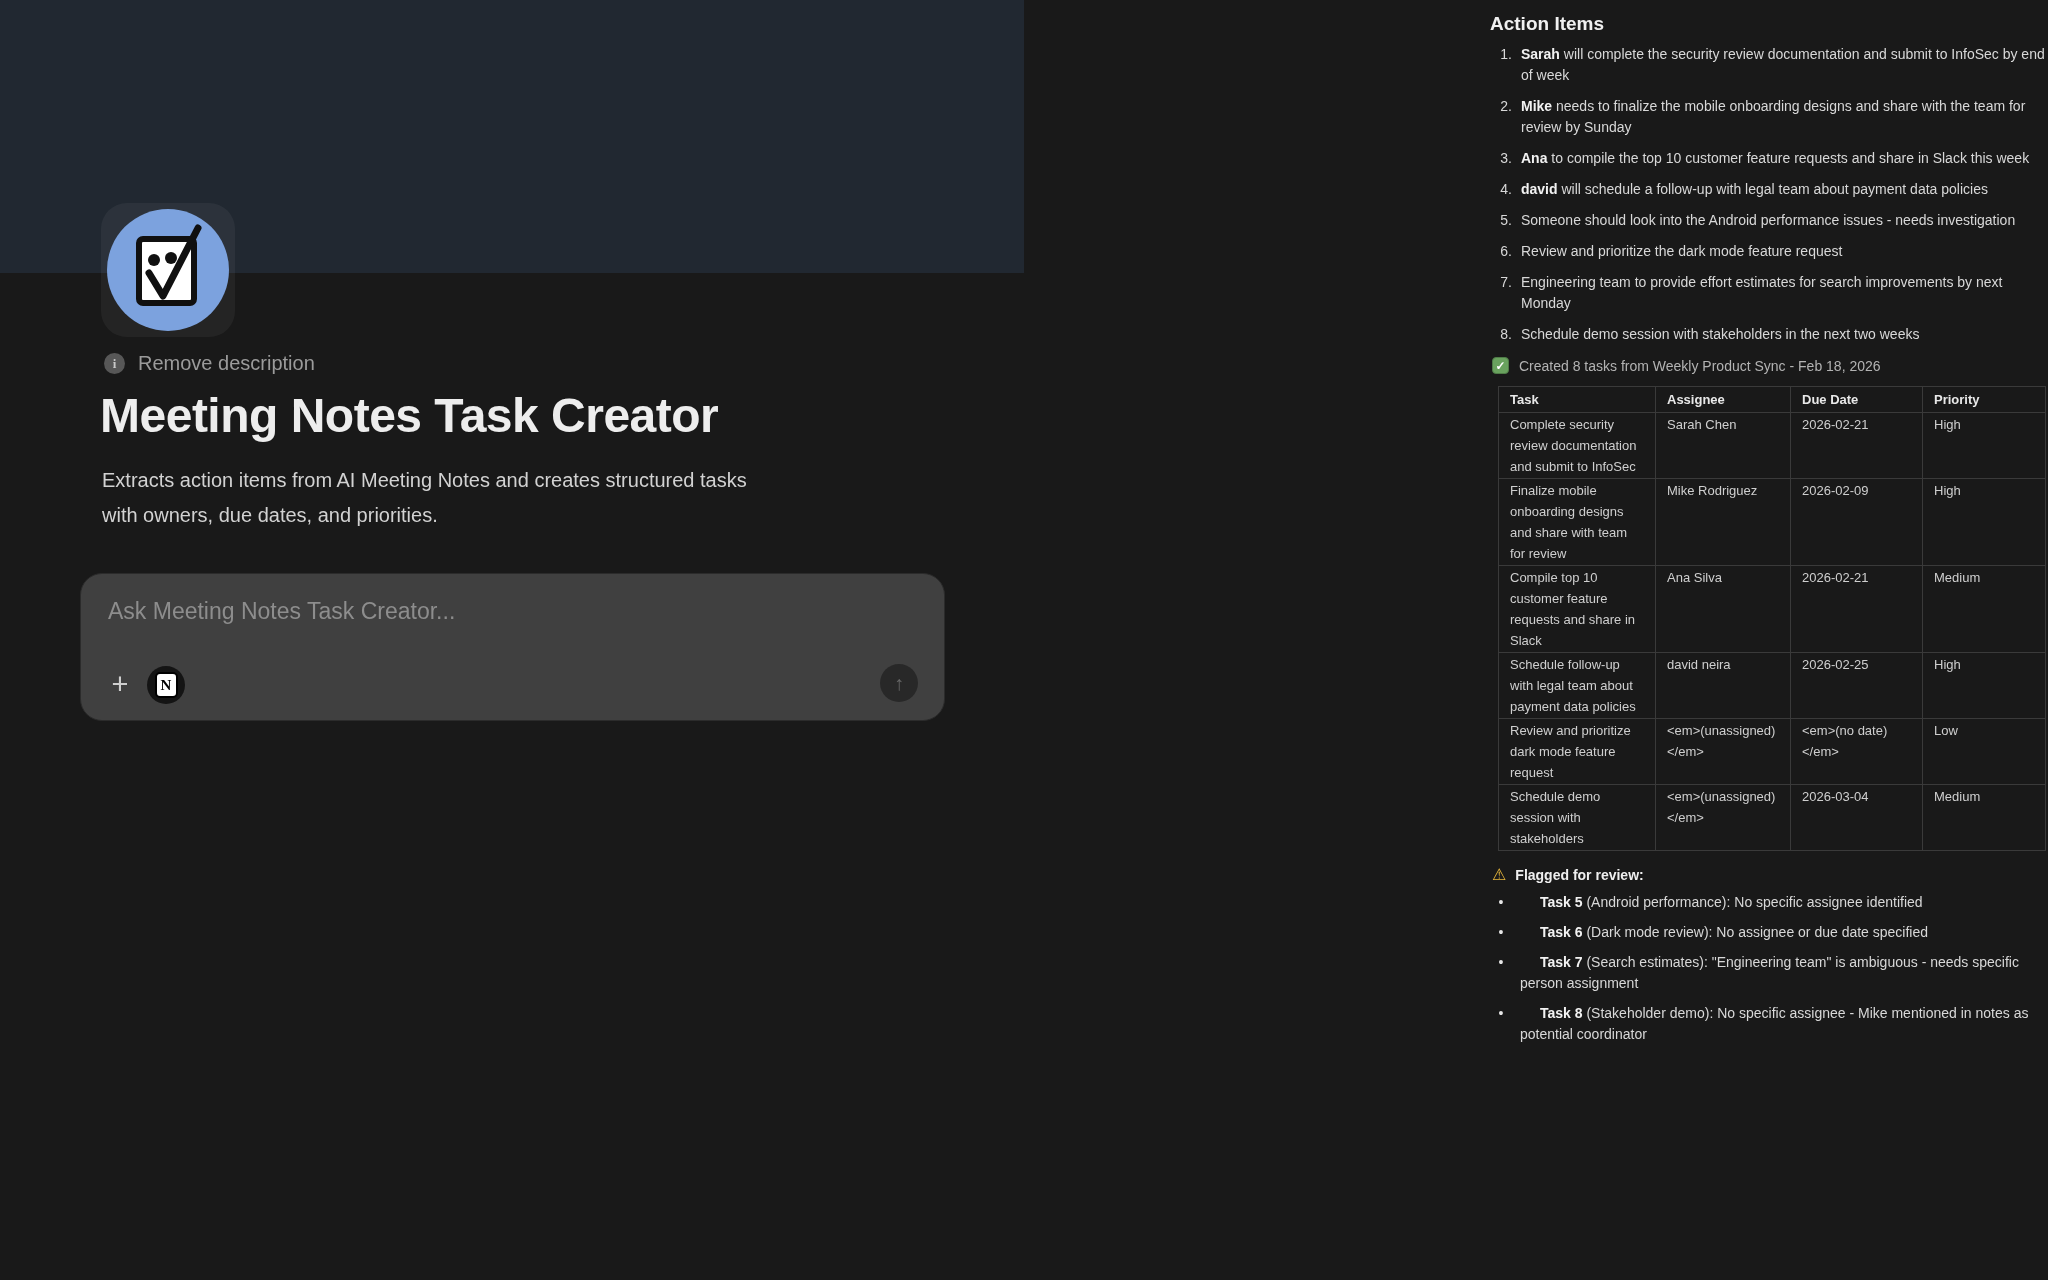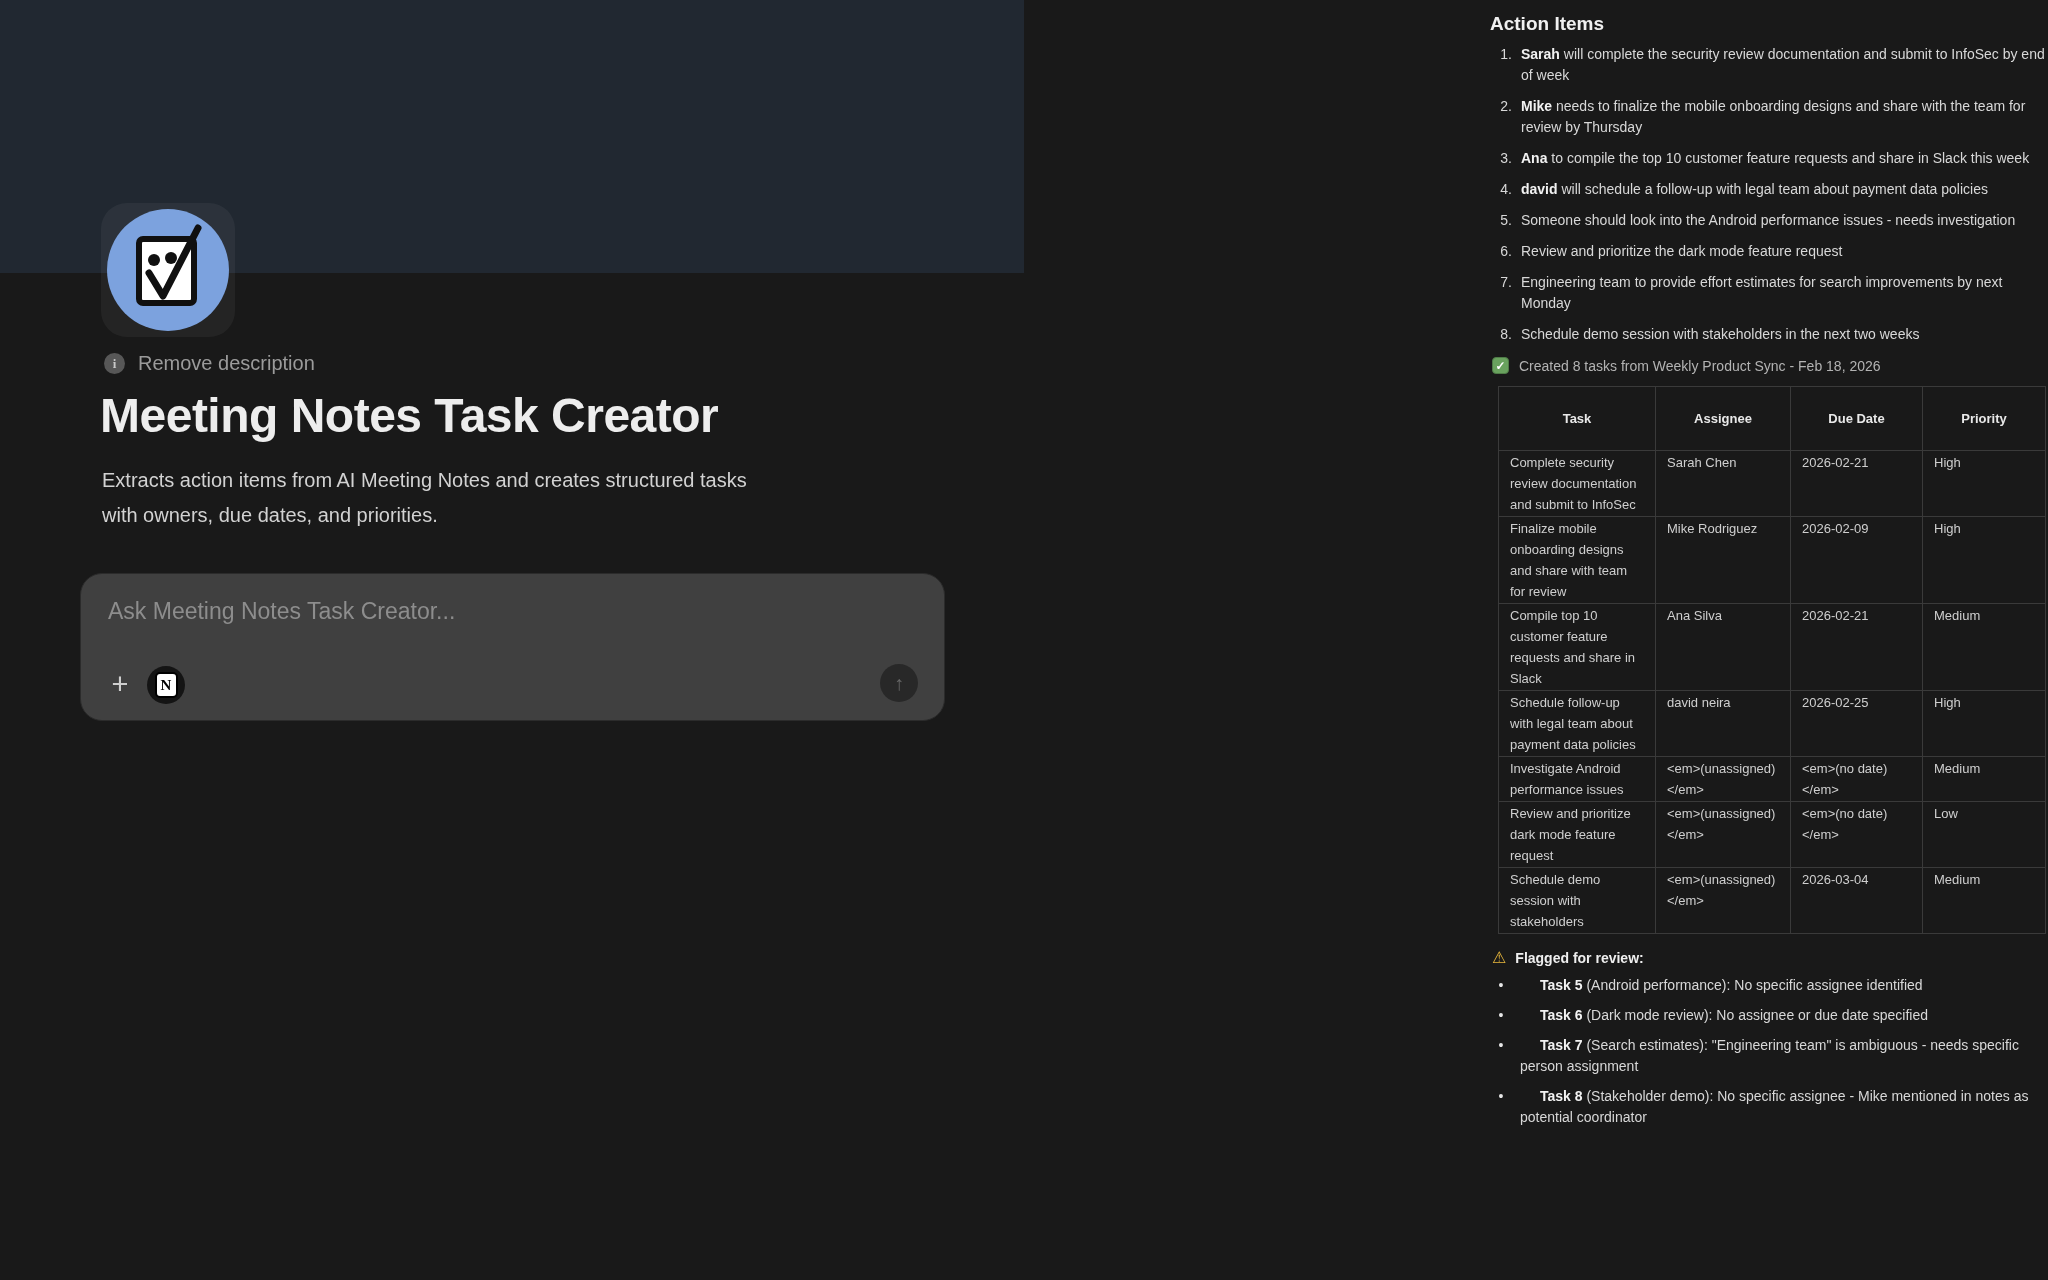--- a/index.html
+++ b/index.html
@@ -38,21 +38,21 @@
   .action-list{list-style:none;margin:8px 0 0 0;padding:0;font-size:14px;line-height:21px;}
   .action-list li{display:flex;margin-bottom:10px;}
   .num{flex:none;width:22px;text-align:right;margin-right:9px;}
   .li-body b{font-weight:700;color:#f2f2f2;}
   .status-line{display:flex;align-items:center;gap:10px;margin:12px 0 12px 2px;font-size:14px;color:#b3b3b3;}
   .check-icon{flex:none;width:17px;height:17px;border-radius:4px;background:#69a25e;border:1px solid #4f7c47;
     color:#fff;display:flex;align-items:center;justify-content:center;font-size:12px;font-weight:700;box-sizing:border-box;}
   .tasks-table{border-collapse:collapse;width:547px;margin-left:8px;font-size:13px;line-height:21px;color:#cfcfcf;
     table-layout:fixed;}
   .tasks-table th,.tasks-table td{border:1px solid #3a3a3a;padding:1px 11px;text-align:left;vertical-align:top;}
-  .tasks-table th{font-weight:700;color:#e8e8e8;padding:21px 11px;text-align:center;}
+  .tasks-table th{font-weight:700;color:#e8e8e8;padding:2px 11px;}
   .tasks-table td.brk{overflow-wrap:anywhere;}
   .flagged-heading{display:flex;align-items:center;gap:9px;margin:14px 0 8px 2px;font-size:14px;font-weight:700;color:#efefef;}
   .warn-icon{color:#e8b73c;font-size:16px;font-weight:400;}
   .flagged-list{list-style:none;margin:0;padding:0;font-size:14px;line-height:21px;}
   .flagged-list li{display:flex;margin-bottom:9px;}
   .dot{flex:none;width:22px;text-align:center;margin-right:8px;font-size:14px;color:#e6e6e6;}
   .flagged-list b{font-weight:700;color:#f2f2f2;margin-left:20px;}
 </style>
 </head>
 <body>
@@ -97,21 +97,21 @@
 <div class="right-panel">
   <h3 class="panel-heading">Action Items</h3>
 
   <ol class="action-list">
       <li>
         <span class="num">1.</span>
         <span class="li-body"><b>Sarah</b><span> will complete the security review documentation and submit to InfoSec by end of week</span></span>
       </li>
       <li>
         <span class="num">2.</span>
-        <span class="li-body"><b>Mike</b><span> needs to finalize the mobile onboarding designs and share with the team for review by Thursday</span></span>
+        <span class="li-body"><b>Mike</b><span> needs to finalize the mobile onboarding designs and share with the team for review by Sunday</span></span>
       </li>
       <li>
         <span class="num">3.</span>
         <span class="li-body"><b>Ana</b><span> to compile the top 10 customer feature requests and share in Slack this week</span></span>
       </li>
       <li>
         <span class="num">4.</span>
         <span class="li-body"><b>david</b><span> will schedule a follow-up with legal team about payment data policies</span></span>
       </li>
       <li>
@@ -171,26 +171,20 @@
           <td class="brk">2026-02-21</td>
           <td>Medium</td>
         </tr>
         <tr>
           <td>Schedule follow-up with legal team about payment data policies</td>
           <td class="brk">david neira</td>
           <td class="brk">2026-02-25</td>
           <td>High</td>
         </tr>
         <tr>
-          <td>Investigate Android performance issues</td>
-          <td class="brk">&lt;em&gt;(unassigned)&lt;/em&gt;</td>
-          <td class="brk">&lt;em&gt;(no date)&lt;/em&gt;</td>
-          <td>Medium</td>
-        </tr>
-        <tr>
           <td>Review and prioritize dark mode feature request</td>
           <td class="brk">&lt;em&gt;(unassigned)&lt;/em&gt;</td>
           <td class="brk">&lt;em&gt;(no date)&lt;/em&gt;</td>
           <td>Low</td>
         </tr>
         <tr>
           <td>Schedule demo session with stakeholders</td>
           <td class="brk">&lt;em&gt;(unassigned)&lt;/em&gt;</td>
           <td class="brk">2026-03-04</td>
           <td>Medium</td>

